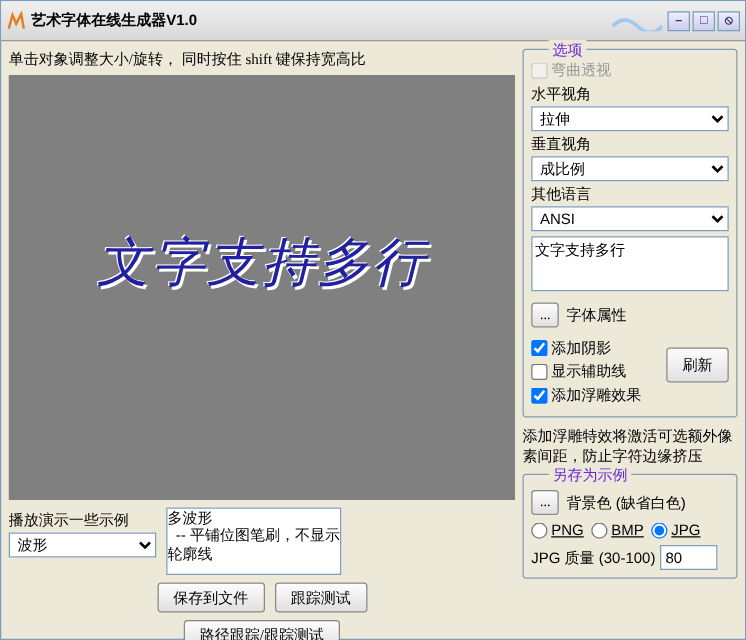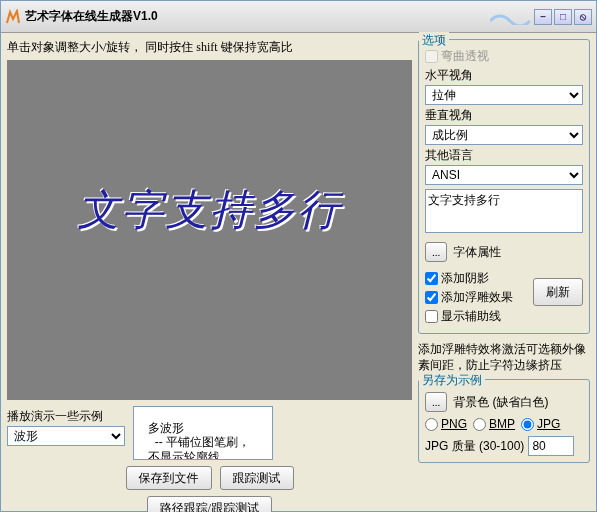--- a/index.html
+++ b/index.html
@@ -14,32 +14,32 @@
 .body { display: flex; padding: 6px; gap: 6px; height: calc(100% - 22px); }
 .left-col { flex: 1; display: flex; flex-direction: column; }
 .hint { margin-bottom: 4px; font-family: SimSun; }
 .canvas { background: #808080; flex: 0 0 340px; display: flex; align-items: center; justify-content: center; position: relative; overflow: hidden; }
 .art-text { font-size: 42px; font-style: italic; font-family: STKaiti, KaiTi, serif; color: #2020a0; text-shadow: 2px 2px 0 #fff, -1px -1px 0 #fff; letter-spacing: 2px; transform: translateY(-20px); }
 .row { display: flex; align-items: flex-start; gap: 6px; margin-top: 6px; }
 .select { height: 20px; border: 1px solid #7f9db9; background: #fff; padding: 0 2px; }
 .btn { height: 24px; padding: 0 12px; background: linear-gradient(to bottom,#fdfdfd,#e0e0e0); border: 1px solid #888; border-radius: 3px; cursor: pointer; font-family: SimSun; }
 .btn.small { height: 20px; padding: 0 6px; font-size: 11px; }
 .fieldset { border: 1px solid #7f9db9; border-radius: 3px; padding: 6px; margin-bottom: 4px; position: relative; }
-.legend { color: #0369a1; position: absolute; top: -8px; left: 0; background: #ece9d8; padding: 0 3px; }
+.legend { color: #6d28d9; position: absolute; top: -8px; left: 20px; background: #ece9d8; padding: 0 3px; }
 .right-col { width: 172px; display: flex; flex-direction: column; }
 .lbl { margin: 2px 0 1px 0; }
 .disabled { color: #999; }
 .textarea { width: 100%; height: 44px; border: 1px solid #7f9db9; padding: 2px; resize: none; font-family: SimSun; margin-top: 4px; }
 .chk-row { display: flex; align-items: center; gap: 3px; margin: 2px 0; }
 .note { font-family: SimSun; margin: 4px 0 6px 0; line-height: 1.3; }
 .radio-row { display: flex; gap: 6px; align-items: center; margin: 3px 0; text-decoration: underline; }
 .qty-row { display: flex; align-items: center; gap: 4px; margin-top: 2px; }
 .num-input { width: 46px; height: 20px; border: 1px solid #7f9db9; padding: 0 3px; }
 .example-col { display: flex; flex-direction: column; width: 120px; }
-.desc-box { width: 140px; height: 54px; border: 1px solid #7f9db9; background: #fff; padding: 14px; font-family: SimSun; line-height: 1.2; overflow: hidden; }
+.desc-box { width: 140px; height: 54px; border: 1px solid #7f9db9; background: #fff; padding: 0; font-family: SimSun; line-height: 1.2; overflow: hidden; }
 .btn-row { display: flex; gap: 8px; justify-content: center; margin-top: 6px; }
 input[type=checkbox], input[type=radio] { margin: 0; }
 </style>
 </head>
 <body>
 
 <div class="window">
   <div class="titlebar">
     <span class="title-icon">
       <svg viewBox="0 0 16 16">
@@ -104,26 +104,26 @@
           <button class="btn small">...</button>
           <span>字体属性</span>
         </div>
         <div style="display:flex;align-items:flex-start;gap:4px;margin-top:6px">
           <div style="flex:1">
             <div class="chk-row">
                 <input type="checkbox" checked="" style="">
                 <span>添加阴影</span>
               </div>
             <div class="chk-row">
+                <input type="checkbox" style="">
+                <span>显示辅助线</span>
+              </div>
+            <div class="chk-row">
                 <input type="checkbox" checked="" style="">
                 <span>添加浮雕效果</span>
-              </div>
-            <div class="chk-row">
-                <input type="checkbox" style="">
-                <span>显示辅助线</span>
               </div>
           </div>
           <button class="btn" style="height:28px;margin-top:10px">刷新</button>
         </div>
       </div>
 
       <div class="note">添加浮雕特效将激活可选额外像素间距，防止字符边缘挤压</div>
 
       <div class="fieldset">
         <div class="legend">另存为示例</div>

